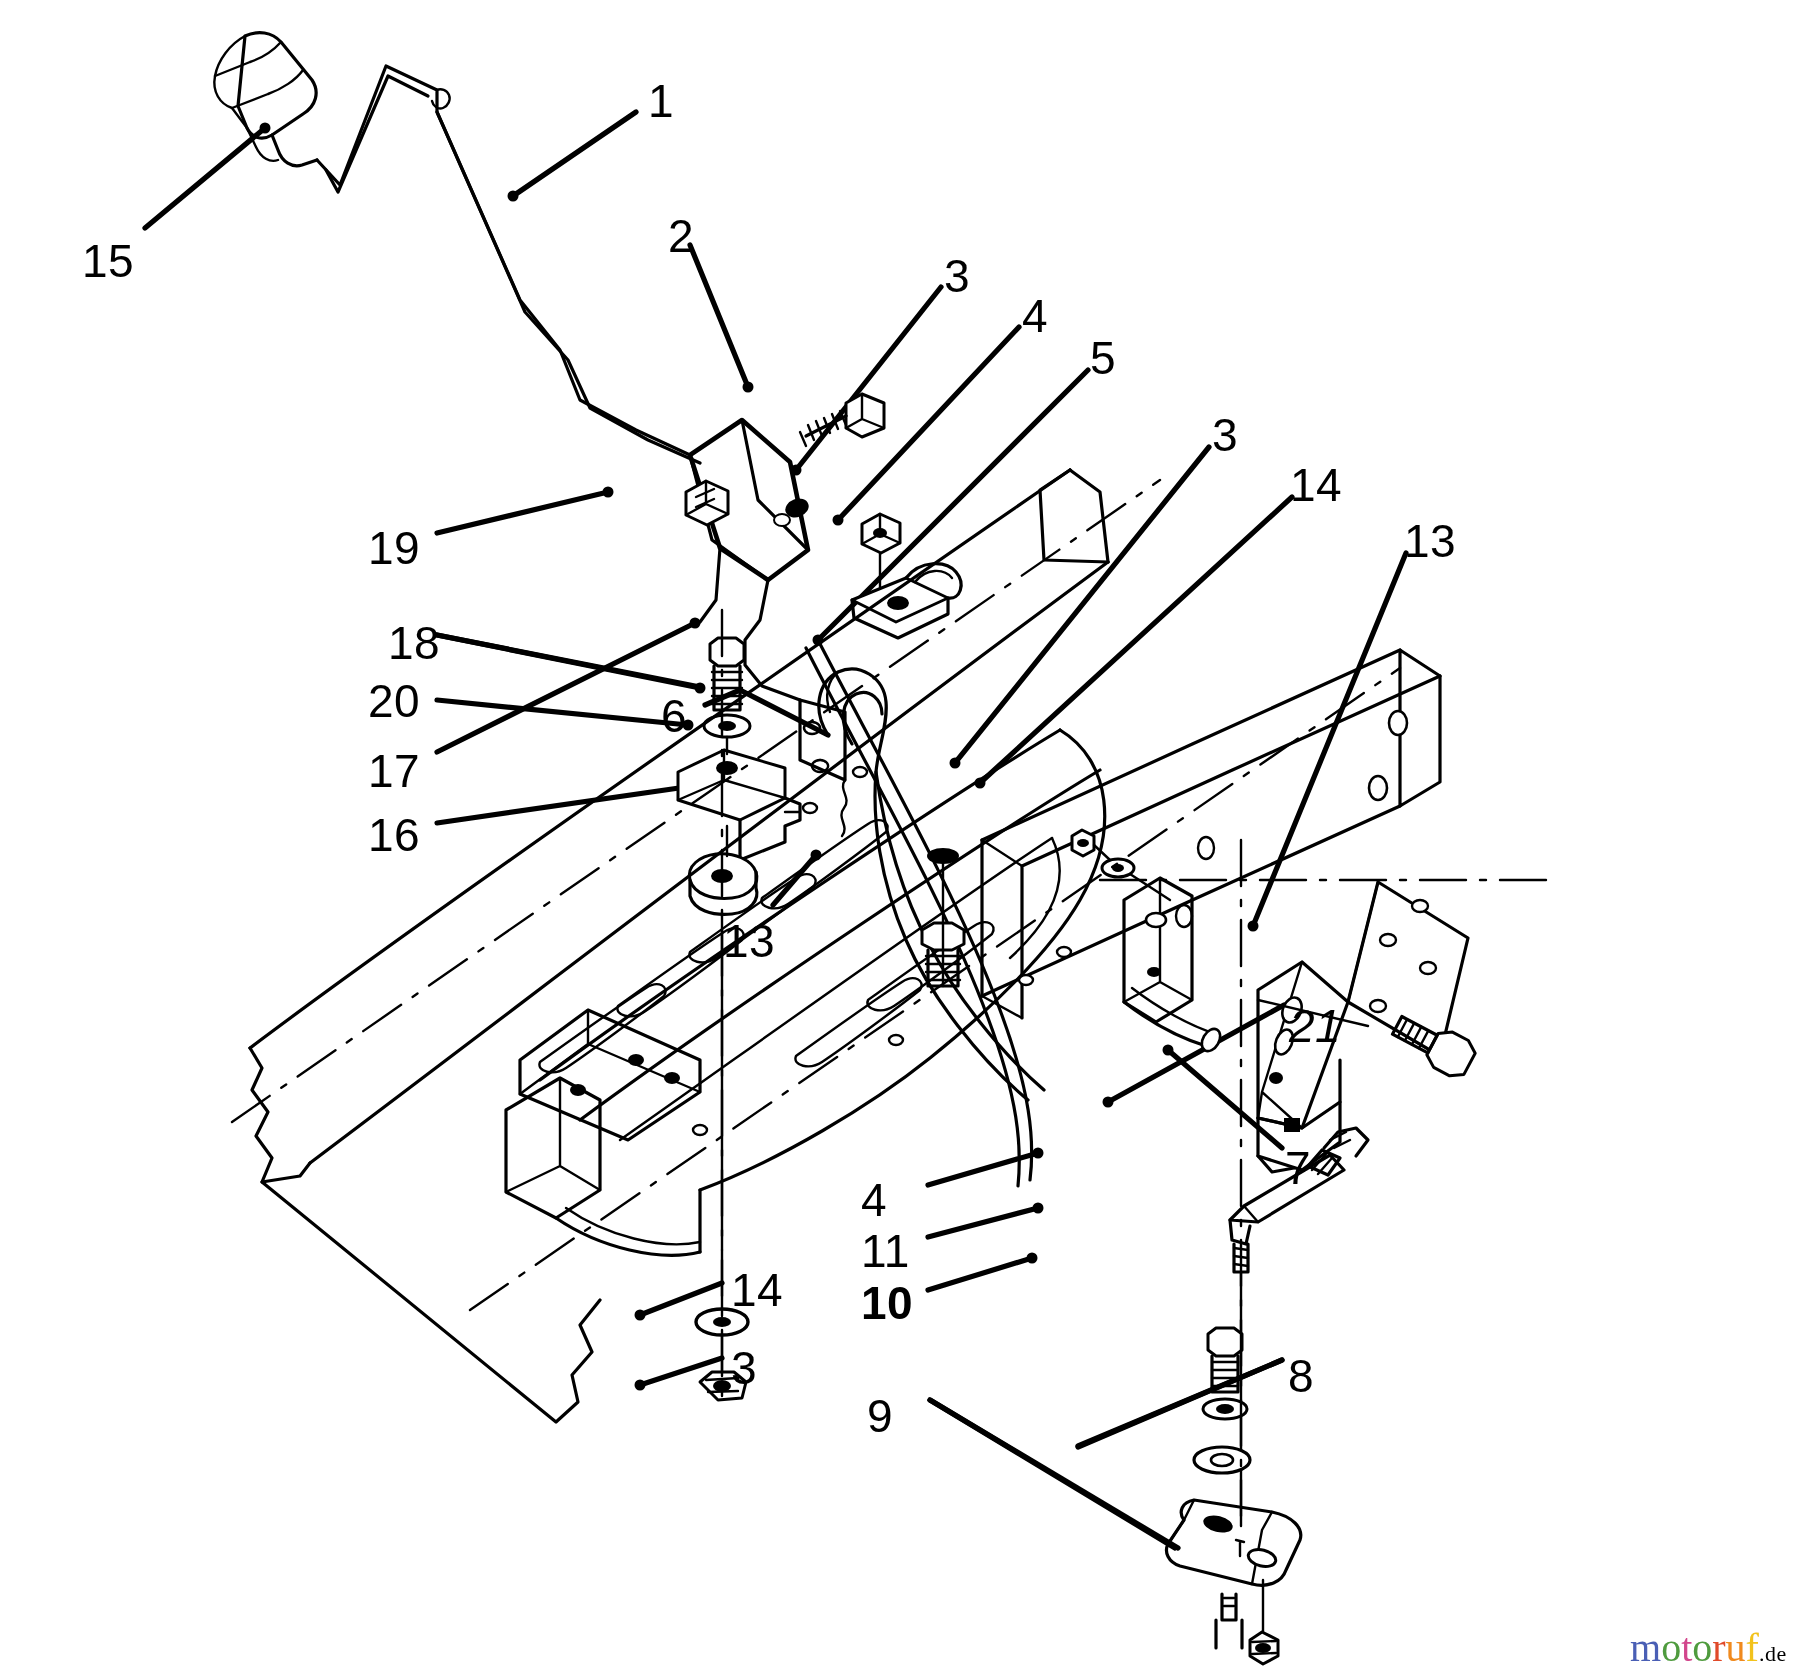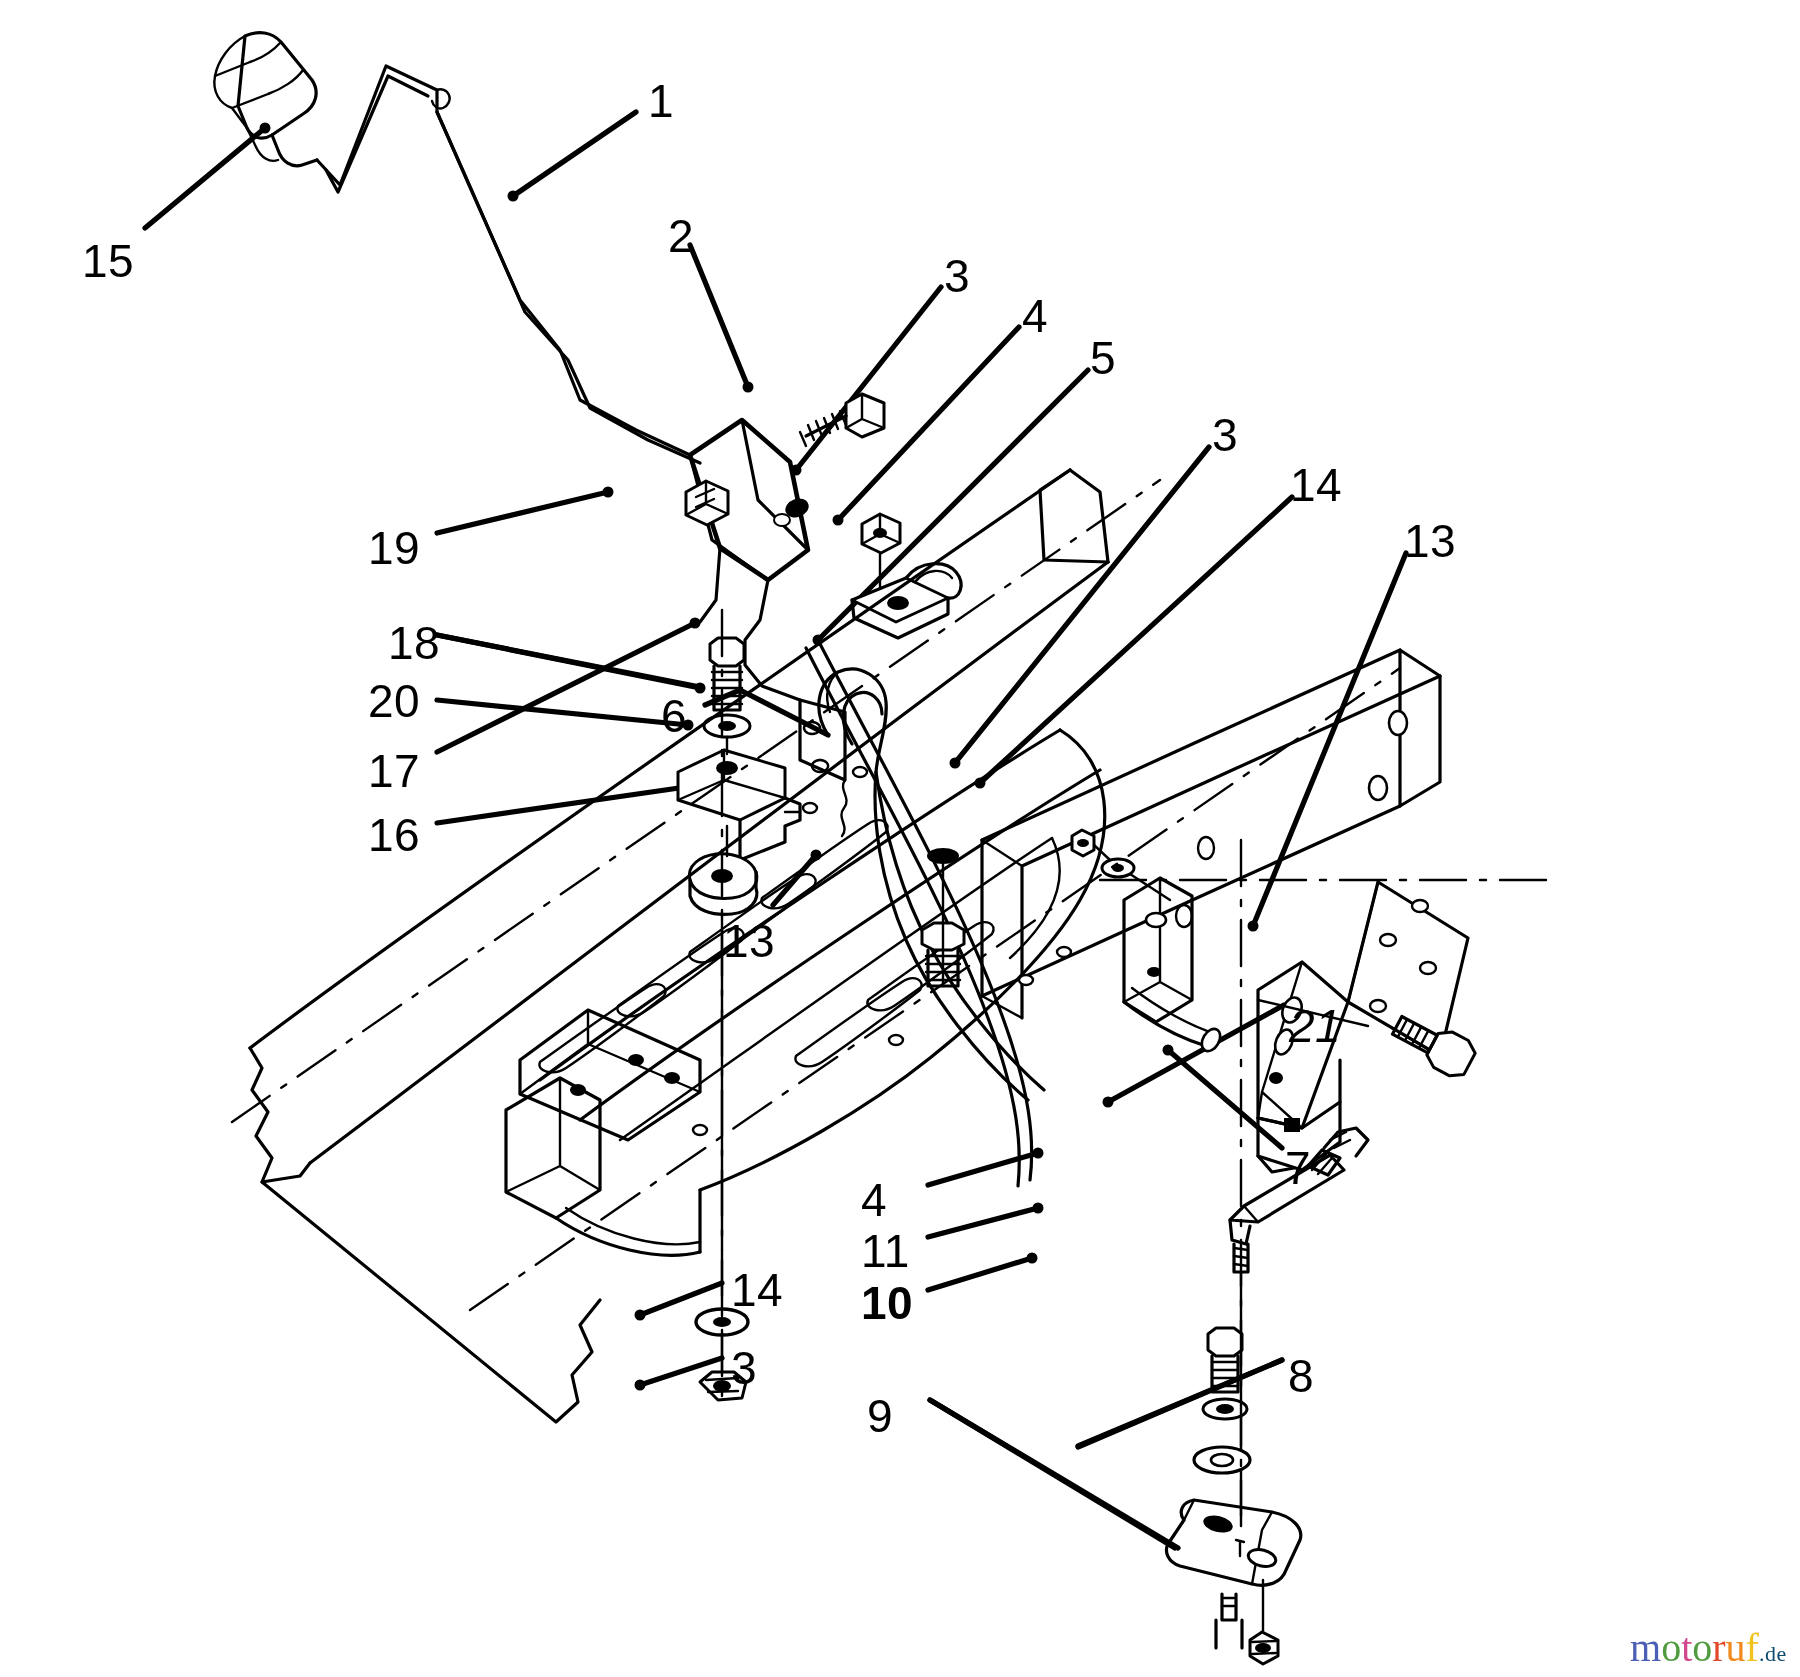--- a/index.html
+++ b/index.html
@@ -470,16 +470,16 @@
   <div class="callout" style="left:1285px; top:1145px;">7</div>
   <div class="callout" style="left:861px;  top:1177px;">4</div>
   <div class="callout" style="left:861px;  top:1228px;">11</div>
   <div class="callout" style="left:861px;  top:1280px;font-weight:bold;">10</div>
   <div class="callout" style="left:731px;  top:1267px;">14</div>
   <div class="callout" style="left:731px;  top:1345px;">3</div>
   <div class="callout" style="left:867px;  top:1393px;">9</div>
   <div class="callout" style="left:1288px; top:1353px;">8</div>
 
   <div id="watermark">
-    <span style="color:#4a5fb5">m</span><span style="color:#4f9b3e">o</span><span style="color:#d2468c">t</span><span style="color:#4f9b3e">o</span><span style="color:#e04a2a">r</span><span style="color:#f08a1e">u</span><span style="color:#f2c21c">f</span><span class="suffix" style="color:#0c4a6e">.de</span>
+    <span style="color:#4a5fb5">m</span><span style="color:#4f9b3e">o</span><span style="color:#d2468c">t</span><span style="color:#4f9b3e">o</span><span style="color:#e04a2a">r</span><span style="color:#f08a1e">u</span><span style="color:#f2c21c">f</span><span class="suffix" style="color:#000000">.de</span>
   </div>
 
 </div>
 
 </body></html>

